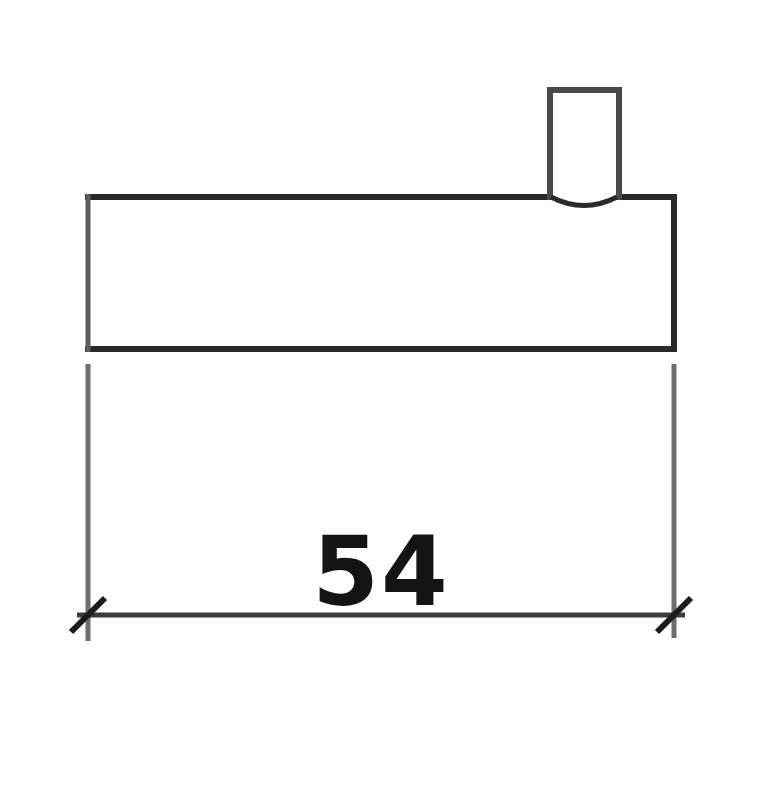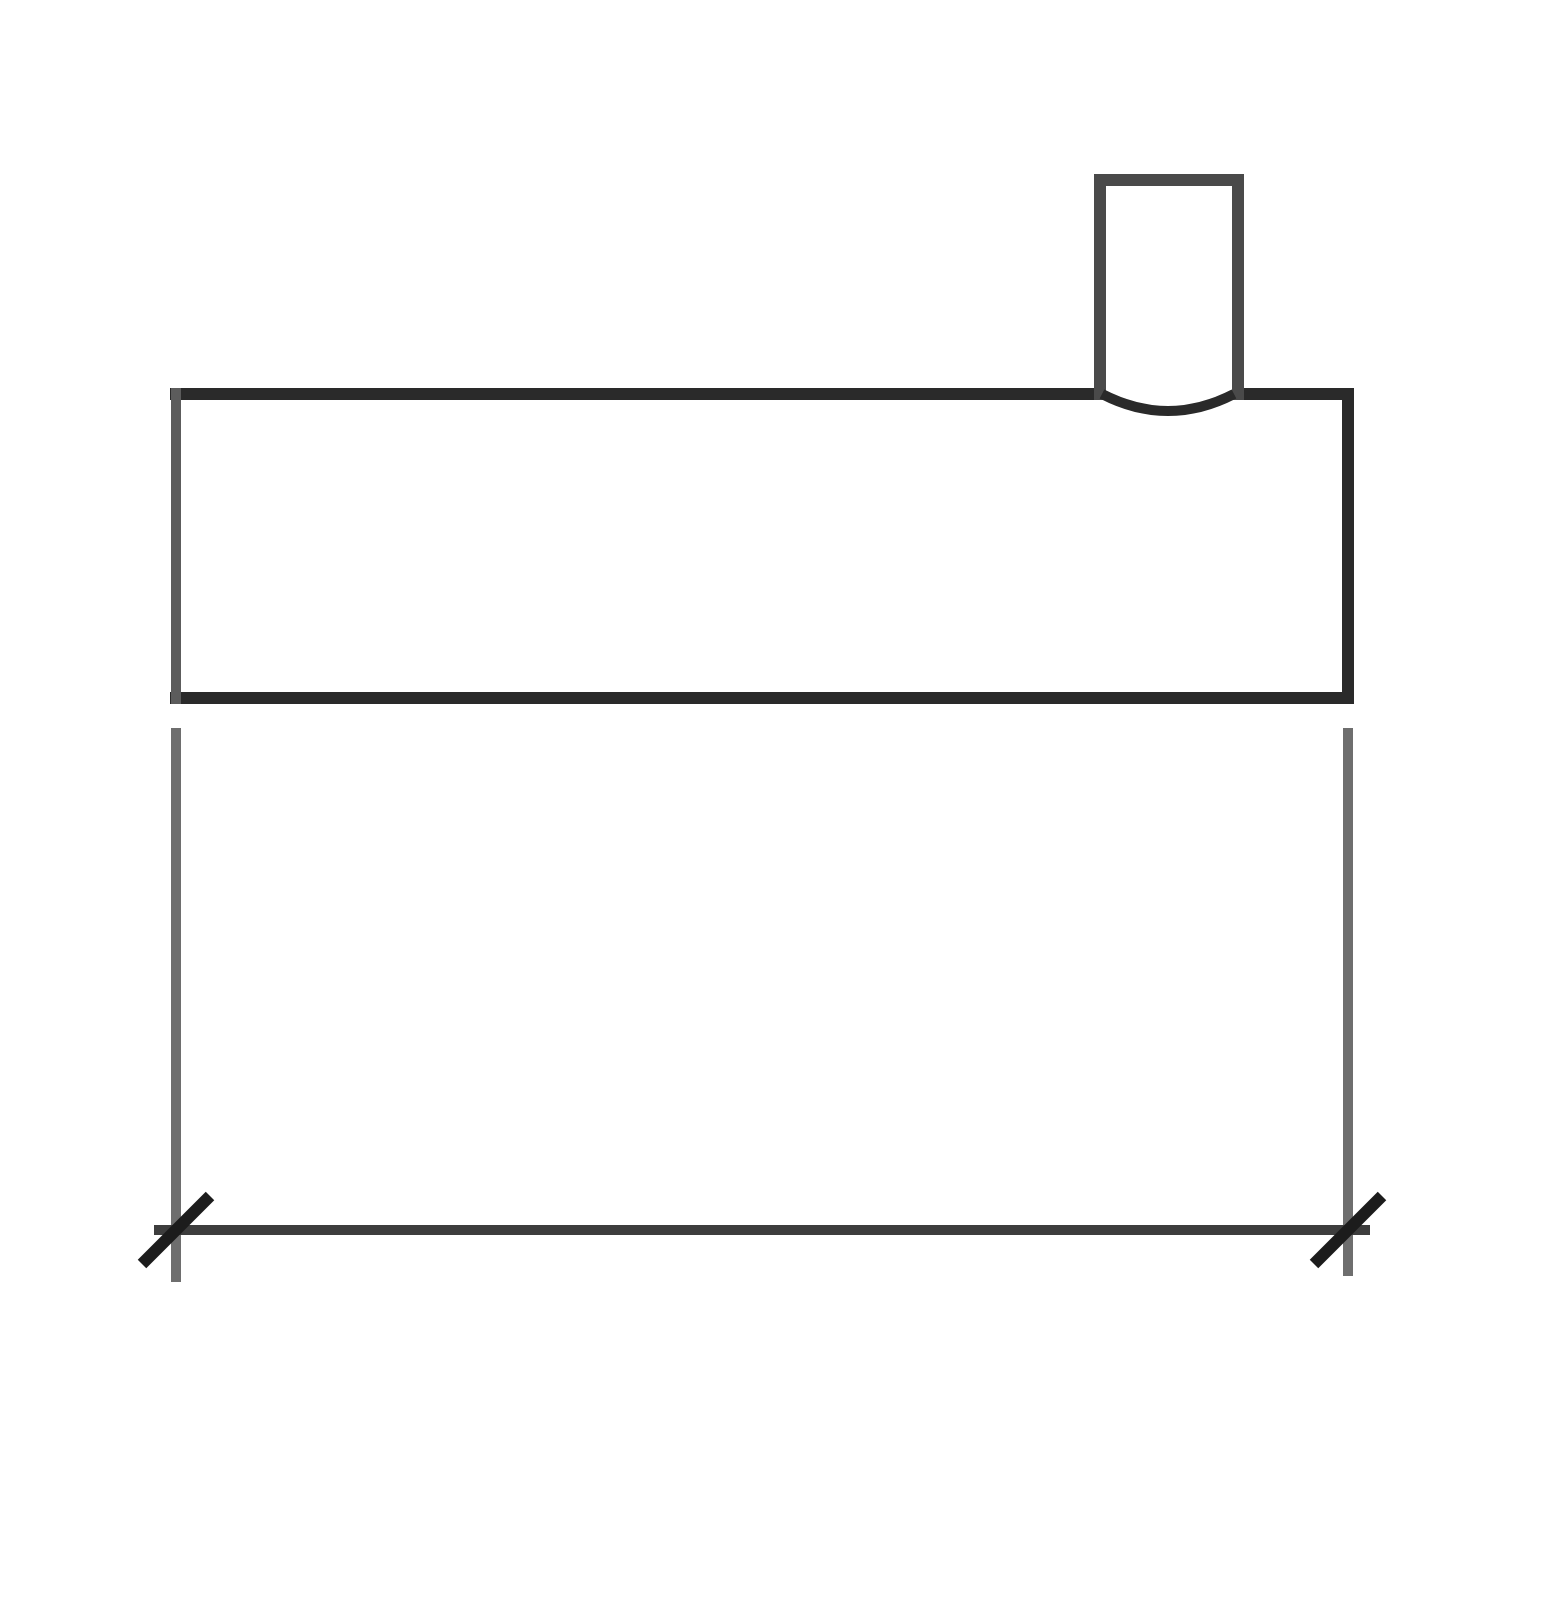--- a/index.html
+++ b/index.html
@@ -55,14 +55,15 @@
 
     <path d="M88 364 L88 641" fill="none" stroke="#6e6e6e" stroke-width="5"></path>
     <path d="M674 364 L674 638" fill="none" stroke="#6e6e6e" stroke-width="5"></path>
 
     <path d="M77 615 L685 615" fill="none" stroke="#3d3d3d" stroke-width="5"></path>
 
     <path d="M71 632 L105 598" fill="none" stroke="#1c1c1c" stroke-width="6"></path>
     <path d="M657 632 L691 598" fill="none" stroke="#1c1c1c" stroke-width="6"></path>
   </svg>
 
+  <div class="dim-label">54</div>
 
 </div>
 
 </body></html>

